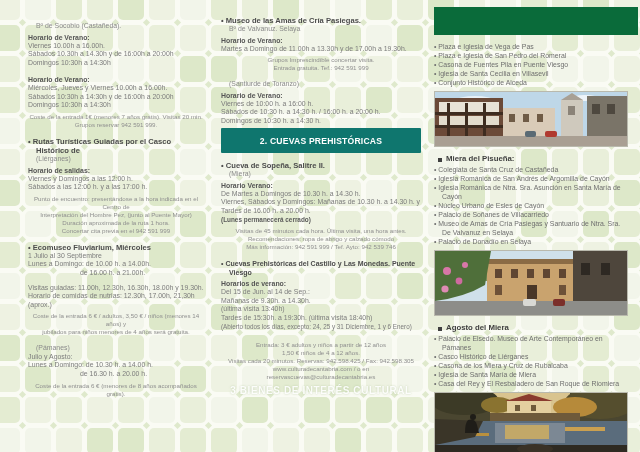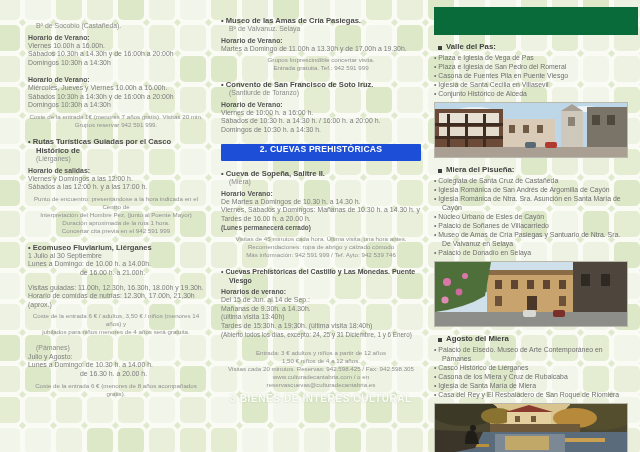--- a/index.html
+++ b/index.html
@@ -14,21 +14,21 @@
   .diamond{position:absolute;width:5px;height:5px;transform:rotate(45deg);background:#dfe9cc;}
   .col{position:absolute;z-index:2;}
   #col-left{left:28px;top:14px;width:176px;}
   #col-mid{left:221px;top:14px;width:200px;}
   #col-right{left:434px;top:7px;width:194px;}
 
   .header-bar{
     background:#0a6b3a;color:#ffffff;font-weight:bold;text-align:center;
     font-size:8.6px;letter-spacing:.2px;padding:5px 2px 4px;border-radius:1px;
   }
-  .header-bar.light{background:#1d4ed8;margin-top:10px;padding:0 2px 7px;}
+  .header-bar.light{background:#0f766e;margin-top:3px;padding:8px 2px 7px;}
   .top-green-band{background:#0a6b3a;height:28px;width:204px;}
 
   .entry{margin-top:8px;}
   .entry-title{
     font-weight:bold;color:#4c4c4c;font-size:7.6px;line-height:9px;
     padding-left:8px;text-indent:-8px;
   }
   .entry-title::before{content:"• ";color:#4c4c4c;}
   .entry-sub{color:#8a8a8a;font-size:6.9px;line-height:8.5px;padding-left:8px;}
   .sched-label{font-weight:bold;color:#555;font-size:6.9px;line-height:9px;margin-top:2px;}
@@ -704,21 +704,21 @@
     <div class="line">Sábados a las 12:00 h. y a las 17:00 h.</div>
     <div class="note">
       <span class="nline">Punto de encuentro: presentándose a la hora indicada en el Centro de</span>
       <span class="nline">Interpretación del Hombre Pez, (junto al Puente Mayor)</span>
       <span class="nline">Duración aproximada de la ruta 1 hora.</span>
       <span class="nline">Concertar cita previa en el 942 591 999</span>
     </div>
   </div>
 
   <div class="entry">
-    <div class="entry-title">Ecomuseo Fluviarium, Liérganes</div>
+    <div class="entry-title">Ecomuseo Fluviarium, Miércoles</div>
     <div class="line">1 Julio al 30 Septiembre</div>
     <div class="line">Lunes a Domingo: de 10.00 h. a  14.00h.</div>
     <div class="line indent">de 16.00 h. a  21.00h.</div>
     <div class="spacer6"></div>
     <div class="line">Visitas guiadas: 11.00h, 12.30h, 16.30h, 18.00h y 19.30h.</div>
     <div class="line">Horario de comidas de nutrias: 12.30h, 17.00h, 21,30h (aprox.)</div>
     <div class="note">
       <span class="nline">Coste de la entrada 6 € / adultos, 3,50 € / niños (menores 14 años) y</span>
       <span class="nline">jubilados para niños menores de 4 años será gratuita.</span>
     </div>
@@ -744,21 +744,20 @@
     <div class="sched-label">Horario de Verano:</div>
     <div class="line">Martes a Domingo de 11.00h a 13.30h y de  17.00h a 19.30h.</div>
     <div class="note">
       <span class="nline">Grupos Imprescindible concertar visita.</span>
       <span class="nline">Entrada gratuita. Tef.: 942 591 999</span>
     </div>
   </div>
 
 
   <div class="entry">
-    <div class="entry-title">Convento de San Francisco de Soto Iruz.</div>
     <div class="entry-sub">(Santiurde de Toranzo)</div>
     <div class="sched-label">Horario de Verano:</div>
     <div class="line">Viernes de 10:00 h. a 16:00 h.</div>
     <div class="line">Sábados de 10:30 h. a 14:30 h. / 16:00 h. a 20:00 h.</div>
     <div class="line">Domingos de 10:30 h. a 14:30 h.</div>
   </div>
 
   <div class="header-bar light">2. CUEVAS PREHISTÓRICAS</div>
 
   <div class="entry">
@@ -794,21 +793,20 @@
   </div>
 
   <div class="watermark">3 BIENES DE INTERÉS CULTURAL</div>
 
 </div>
 
 <div class="col" id="col-right">
   <div class="top-green-band"></div>
 
   <div class="valley">
-    <div class="valley-title">Valle del Pas:</div>
     <ul class="valley-list">
       <li>Plaza e Iglesia de Vega de Pas</li>
       <li>Plaza e Iglesia de San Pedro del Romeral</li>
       <li>Casona de Fuentes Pila en Puente Viesgo</li>
       <li>Iglesia de Santa Cecilia en Villasevil</li>
       <li>Conjunto Histórico de Alceda</li>
     </ul>
   </div>
 
   <svg class="photo" width="192" height="54" viewBox="0 0 192 54">

